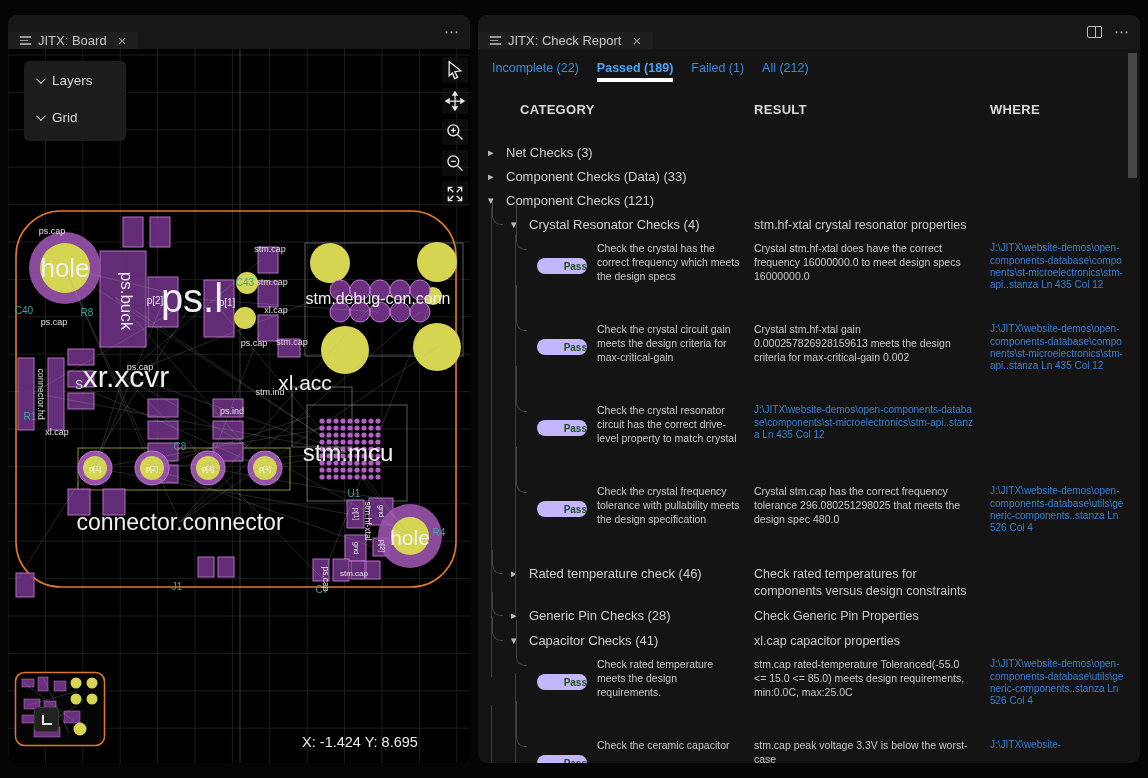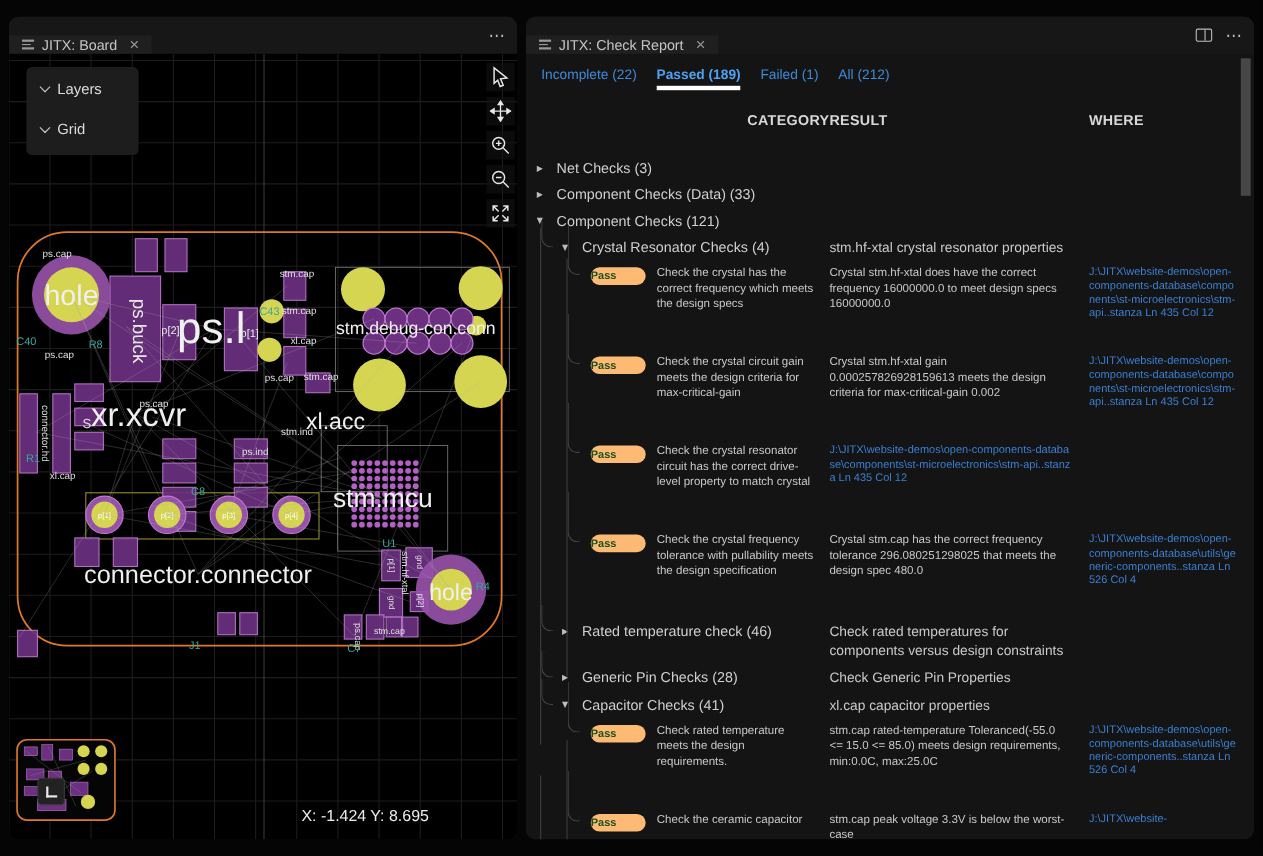--- a/index.html
+++ b/index.html
@@ -24,41 +24,41 @@
 
   
   #board-wrap { position:absolute; left:0; top:34px; width:462px; height:714px; background:#000; }
   #board-svg { position:absolute; inset:0; }
   .overlay-panel { position:absolute; left:16px; top:12px; width:102px; background:#1d1d1d; border-radius:5px; padding:12px 12px 16px 12px; z-index:5; }
   .overlay-row { display:flex; align-items:center; gap:9px; color:#dcdcdc; font-size:13.5px; cursor:pointer; }
   .overlay-row + .overlay-row { margin-top:22px; }
   .chev { width:7px; height:7px; border-right:1.6px solid #cccccc; border-bottom:1.6px solid #cccccc; transform:rotate(45deg) translateY(-2px); }
   .tools { position:absolute; right:2px; top:8px; display:flex; flex-direction:column; gap:5px; z-index:5; }
   .tool { width:26px; height:26px; display:flex; align-items:center; justify-content:center; cursor:pointer; background:rgba(20,20,20,.55); }
-  .coords { position:absolute; left:224px; top:685px; width:200px; text-align:center; color:#ececec; font-size:14.5px; z-index:5; }
+  .coords { position:absolute; left:252px; top:685px; width:200px; text-align:center; color:#ececec; font-size:14.5px; z-index:5; }
   .origin-box { position:absolute; left:26px; top:658px; width:25px; height:25px; background:#222; border:1px solid #3a3a3a; border-radius:4px; z-index:6; display:flex; align-items:center; justify-content:center; }
   .origin-L { width:10px; height:10px; border-left:2px solid #e8e8e8; border-bottom:2px solid #e8e8e8; }
   #minimap { position:absolute; left:6px; top:622px; z-index:5; }
 
   
   .filters { display:flex; gap:18px; padding:12px 0 6px 14px; }
   .filter { color:#3d8bd8; font-size:12.5px; cursor:pointer; padding-bottom:3px; }
   .filter.active { color:#4ea1f3; font-weight:bold; border-bottom:4px solid #ffffff; }
   .cols { display:grid; grid-template-columns:266px 236px 1fr; padding-left:10px; margin-top:14px; }
   .col-h { color:#d8d8d8; font-size:13px; font-weight:bold; letter-spacing:.3px; }
-  .col-h:nth-child(1){ padding-left:32px;text-align:right; }
+  .col-h:nth-child(1){ padding-left:32px; }
   #tree { position:relative; margin-top:28px; height:620px; overflow:hidden; }
   .trow { display:grid; grid-template-columns:266px 236px 1fr; padding-left:10px; position:relative; align-items:start; }
   .trow.group { margin-bottom:9px; }
   .trow.check { margin-bottom:9px; min-height:72px; }
   .gcell { display:flex; align-items:center; gap:8px; color:#cfcfcf; font-size:13px; cursor:pointer; }
   .arrow { color:#bdbdbd; font-size:11px; width:10px; }
   .rescell { color:#c9c9c9; font-size:12.5px; line-height:1.3; padding-right:10px; }
   .ccell { display:flex; gap:10px; padding-left:49px; align-items:flex-start; }
-  .badge { flex:0 0 50px; background:#fdba74; color:#1a511f; font-size:10px; font-weight:bold; text-align:left; border-radius:8px; padding:2.5px 0; margin-top:1px; }
+  .badge { flex:0 0 50px; background:#c4b5fd; color:#1a511f; font-size:10px; font-weight:bold; text-align:right; border-radius:8px; padding:2.5px 0; margin-top:16px; }
   .cattext { color:#c8c8c8; font-size:10.5px; line-height:1.32; padding-right:14px; }
   .restext { color:#c8c8c8; font-size:10.5px; line-height:1.32; padding-right:16px; }
   .wherecell { color:#3b7fd4; font-size:10px; line-height:1.24; padding-right:16px; word-break:break-all; cursor:pointer; }
   .hook { position:absolute; width:11px; border-left:1px solid #454545; border-bottom:1px solid #454545; border-bottom-left-radius:9px; }
   .vguide { position:absolute; width:1px; background:#3c3c3c; }
   #scrollthumb { position:absolute; right:3px; top:38px; width:9px; height:125px; background:#474747; }
 </style>
 </head>
 <body>
 

